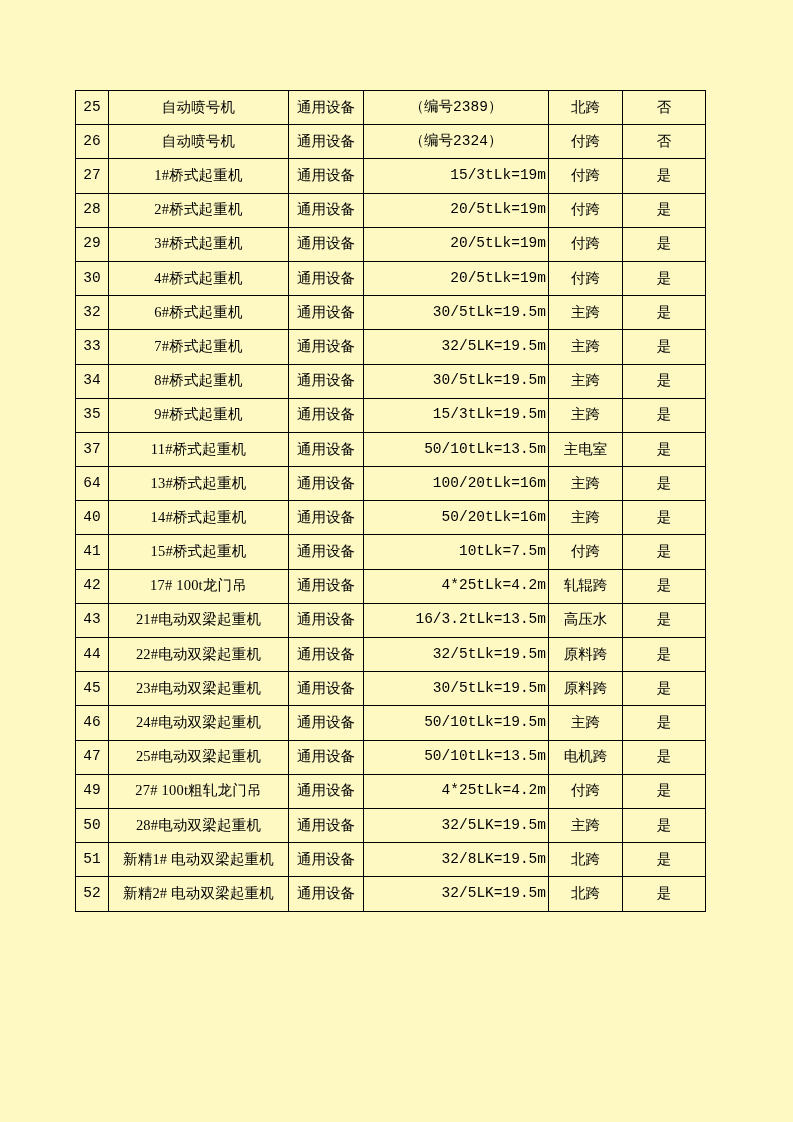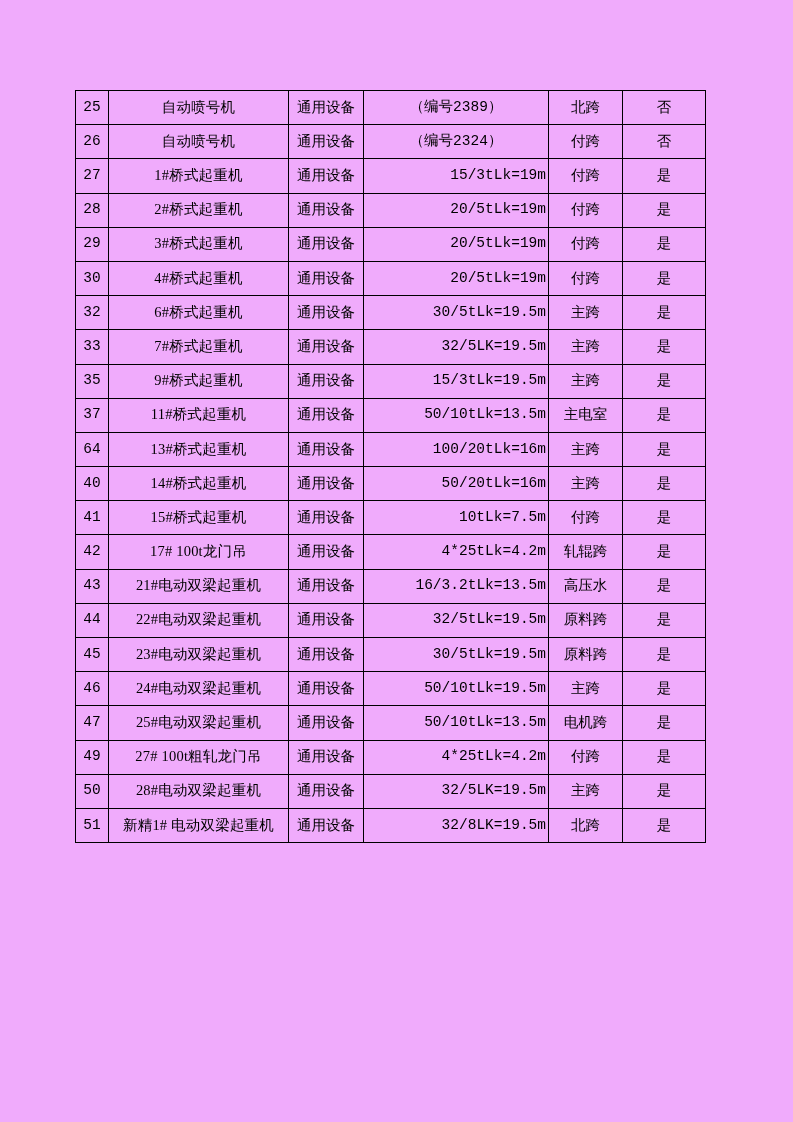--- a/index.html
+++ b/index.html
@@ -14,21 +14,21 @@
     font-family: "Liberation Serif", "DejaVu Serif", serif;
     color: #000000;
     overflow: hidden;
   }
   #sheet {
     position: absolute;
     left: 0;
     top: 0;
     width: 793px;
     height: 1122px;
-    background: #f0abfc;
+    background: #fef9c3;
   }
   #equipment-table {
     position: absolute;
     left: 75px;
     top: 90px;
     width: 630px;
     border-collapse: collapse;
     table-layout: fixed;
   }
   #equipment-table td {
@@ -193,20 +193,33 @@
           <td class="spec">
             <div class="spec-wrap two">
               <span class="spec-a">32/5</span>
               <span class="spec-b">LK=19.5m</span>
             </div>
           </td>
           <td class="loc">主跨</td>
           <td class="flag">是</td>
         </tr>
         <tr>
+          <td class="idx">34</td>
+          <td class="name">8#桥式起重机</td>
+          <td class="cat">通用设备</td>
+          <td class="spec">
+            <div class="spec-wrap two">
+              <span class="spec-a">30/5t</span>
+              <span class="spec-b">Lk=19.5m</span>
+            </div>
+          </td>
+          <td class="loc">主跨</td>
+          <td class="flag">是</td>
+        </tr>
+        <tr>
           <td class="idx">35</td>
           <td class="name">9#桥式起重机</td>
           <td class="cat">通用设备</td>
           <td class="spec">
             <div class="spec-wrap two">
               <span class="spec-a">15/3t</span>
               <span class="spec-b">Lk=19.5m</span>
             </div>
           </td>
           <td class="loc">主跨</td>
@@ -368,20 +381,33 @@
           <td class="loc">主跨</td>
           <td class="flag">是</td>
         </tr>
         <tr>
           <td class="idx">51</td>
           <td class="name">新精1# 电动双梁起重机</td>
           <td class="cat">通用设备</td>
           <td class="spec">
             <div class="spec-wrap two">
               <span class="spec-a">32/8</span>
+              <span class="spec-b">LK=19.5m</span>
+            </div>
+          </td>
+          <td class="loc">北跨</td>
+          <td class="flag">是</td>
+        </tr>
+        <tr>
+          <td class="idx">52</td>
+          <td class="name">新精2# 电动双梁起重机</td>
+          <td class="cat">通用设备</td>
+          <td class="spec">
+            <div class="spec-wrap two">
+              <span class="spec-a">32/5</span>
               <span class="spec-b">LK=19.5m</span>
             </div>
           </td>
           <td class="loc">北跨</td>
           <td class="flag">是</td>
         </tr>
       </tbody>
   </table>
 </div>
 

